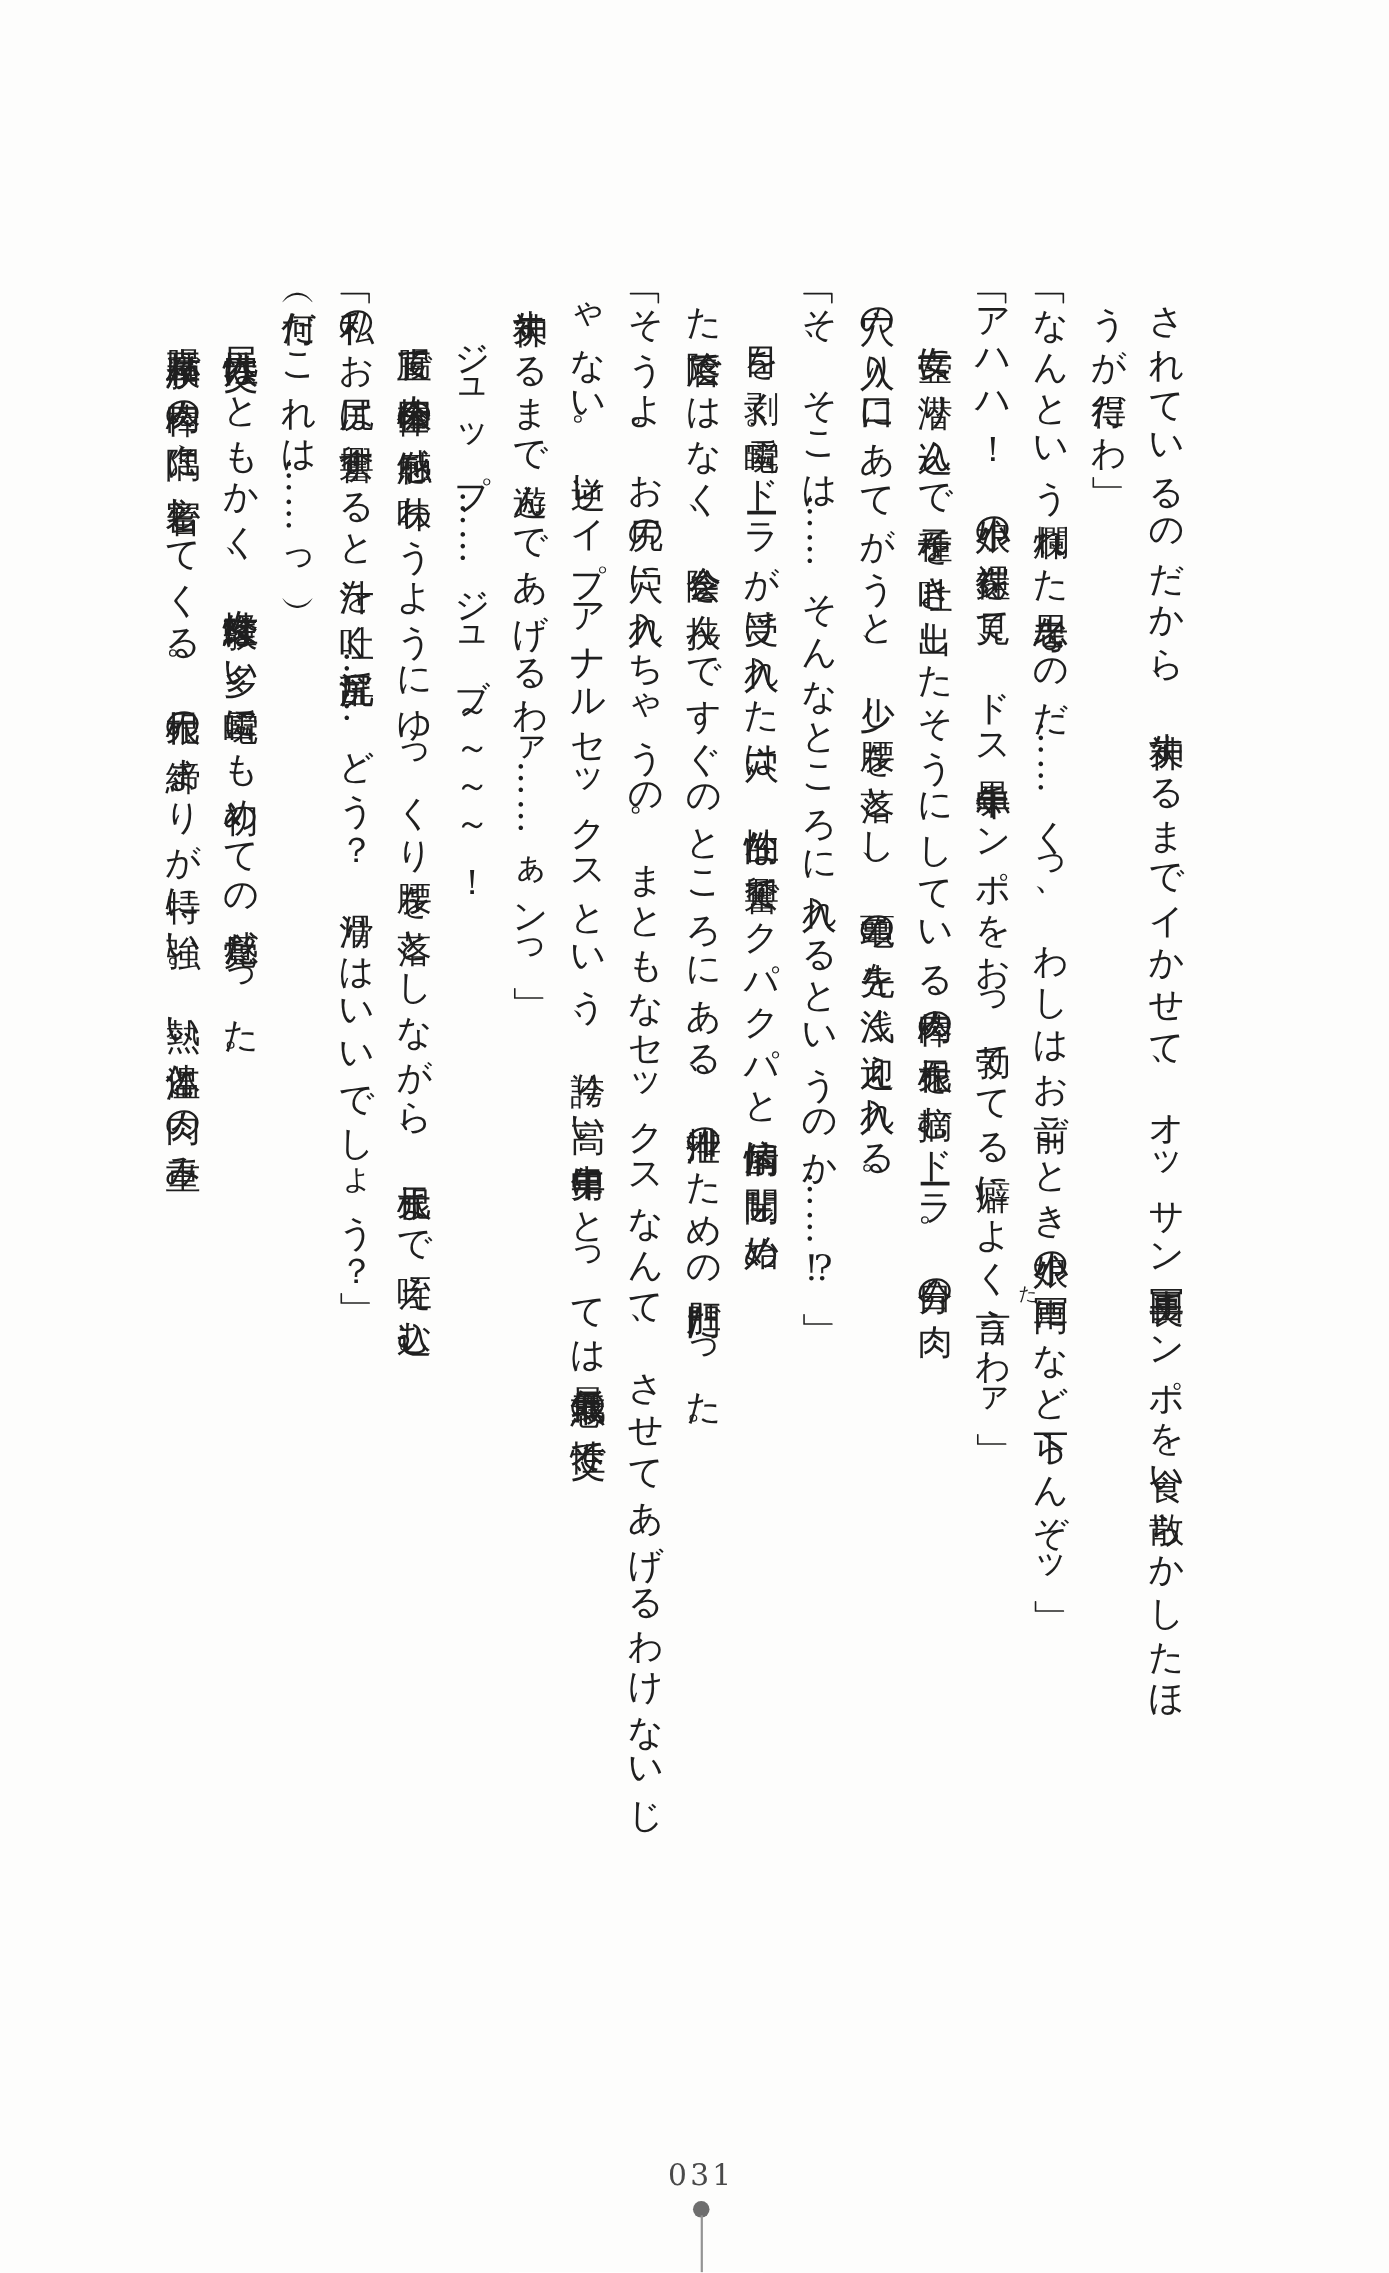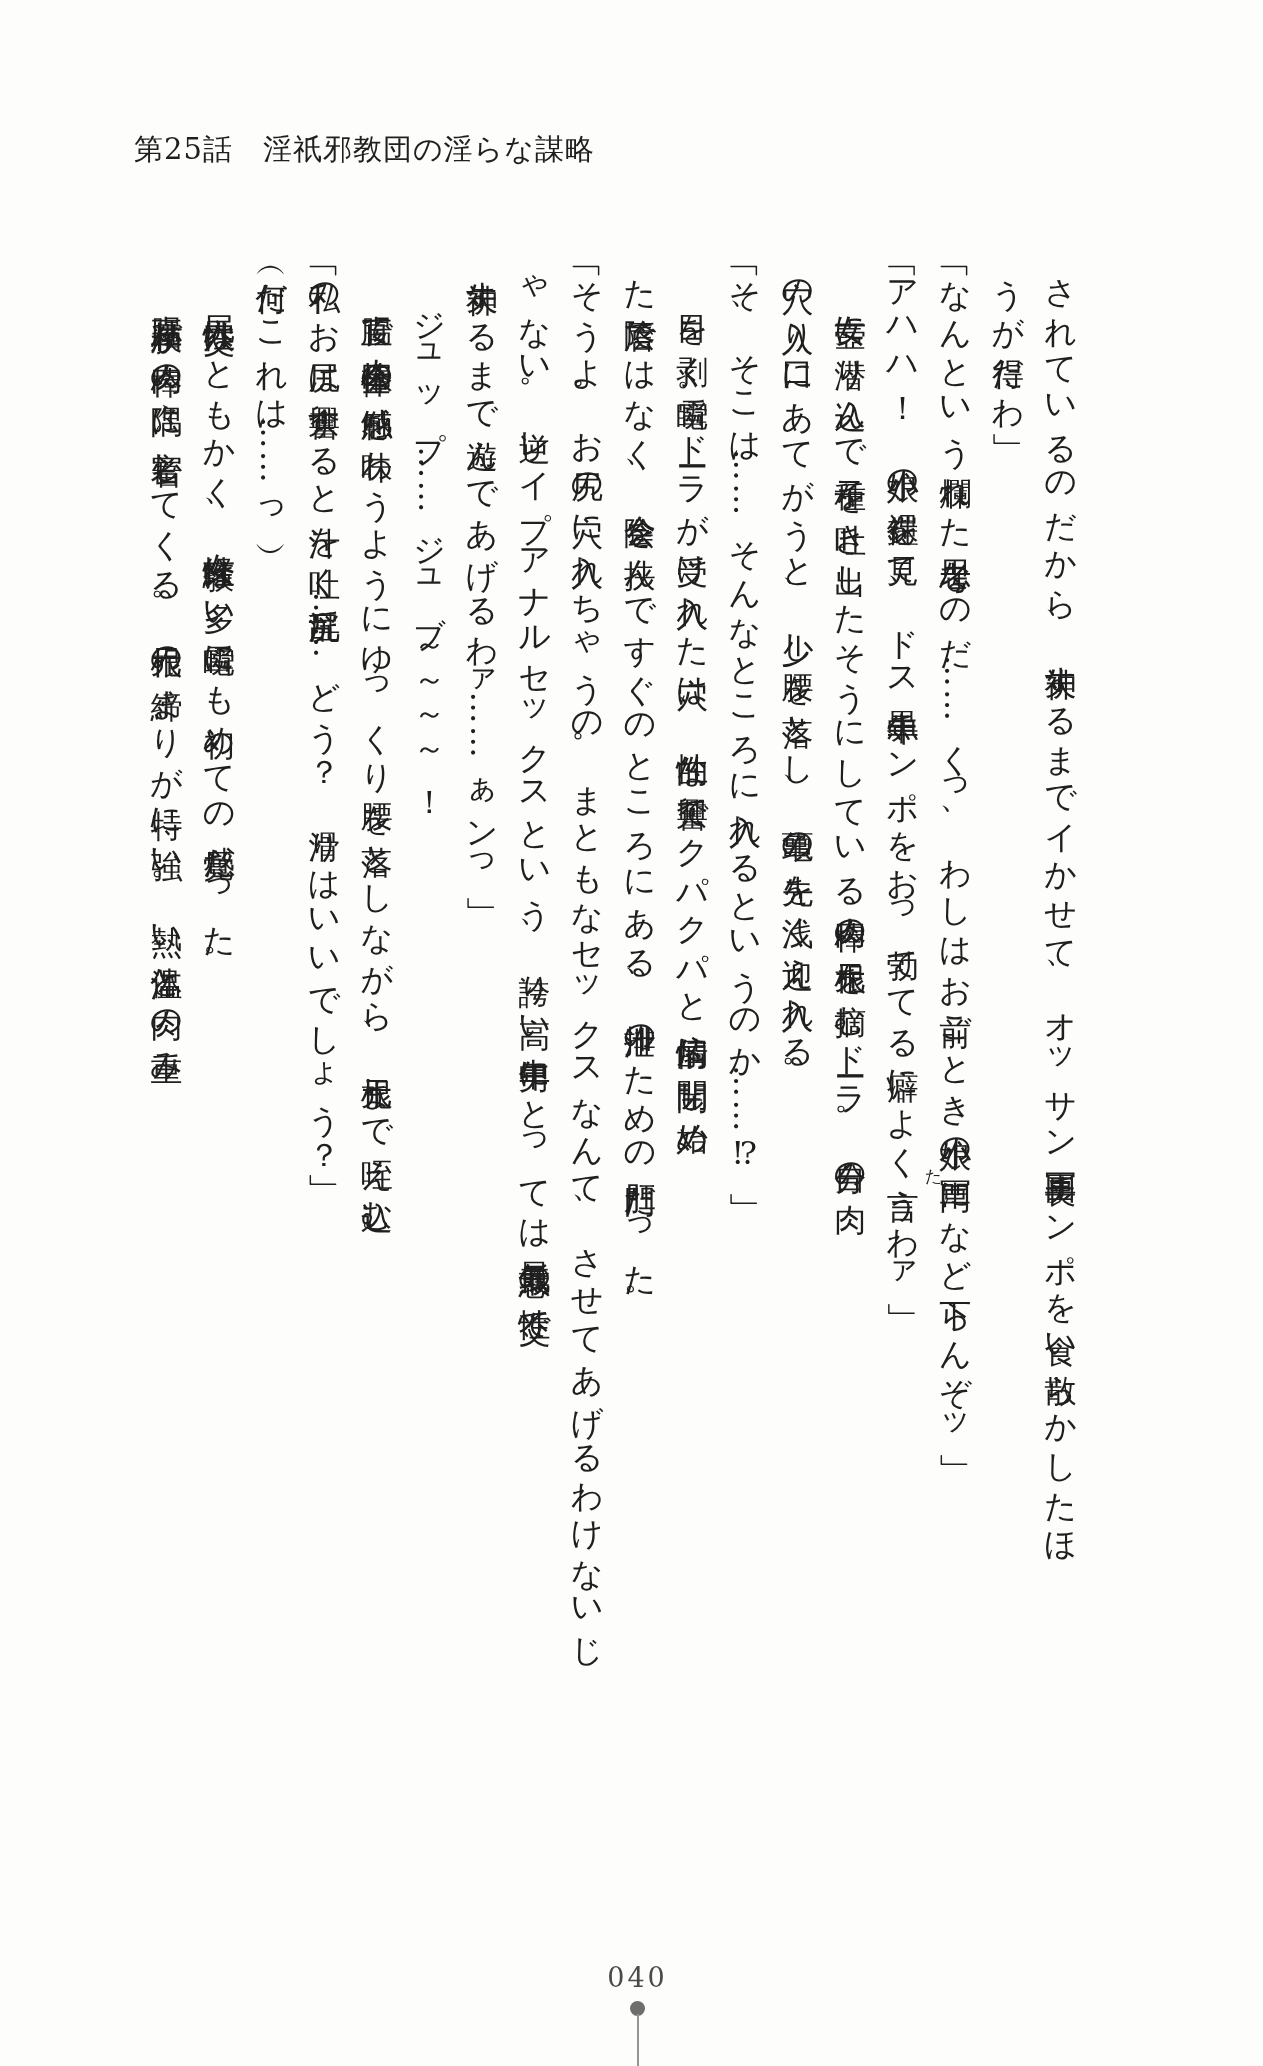--- a/index.html
+++ b/index.html
@@ -79,21 +79,20 @@
     width: 2px;
     height: 52px;
     background: #949494;
   }
 </style>
 </head>
 <body>
 
 <div class="page">
 
-  <div class="chapter-header">第25話　淫祇邪教団の淫らな謀略</div>
 
   <div class="vtext">
       <div class="tline">されているのだから、失神するまでイかせて、オッサン軍団長チンポを食い散らかしたほ</div>
       <div class="tline">うが得だわ」</div>
       <div class="tline">「なんという爛れた思考なのだ……くっ、わしはお前ごとき小娘の軍門になど下らんぞッ」</div>
       <div class="tline">「アハハ！　小娘の裸鎧を見て、ドス黒中年チンポをおっ勃ててる癖によく言うわァ」</div>
       <div class="tline indent">女壺に潜り込んで子種を吐き出したそうにしている肉棒の根元を摘むドーラ。自分の肉</div>
       <div class="tline">穴の入り口にあてがうと、少し腰を落とし、亀頭の先を浅く迎え入れる。</div>
       <div class="tline">「そ、そこは……そんなところに入れるというのか……⁉」</div>
       <div class="tline indent">目を剥く瞬電。ドーラが受け入れた穴は、性的な興奮でクパクパと扇情的に開閉し始め</div>
@@ -104,19 +103,19 @@
       <div class="tline indent">ジュップ……ジュブ～～～～！</div>
       <div class="tline indent">直腸で肉棒全体の感触を味わうようにゆっくり腰を落としながら、根元まで咥え込む。</div>
       <div class="tline">「私のお尻は興奮すると汁を吐く淫乱尻……どう？　滑りはいいでしょう？」</div>
       <div class="tline">（何だこれは……っ）</div>
       <div class="tline indent">尻穴性交はともかく、女性経験は多い瞬電にも初めての感覚だった。</div>
       <div class="tline indent">直腸粘膜が肉棒の隅々に密着してくる。根元の締まりが特に強い。熱い体温と肉の重み</div>
     </div>
 
   <span class="furigana">た</span>
 
-  <div class="page-number">040</div>
+  <div class="page-number">031</div>
 
   <div class="footer-dot"></div>
 
   <div class="footer-line"></div>
 
 </div>
 
 </body></html>

